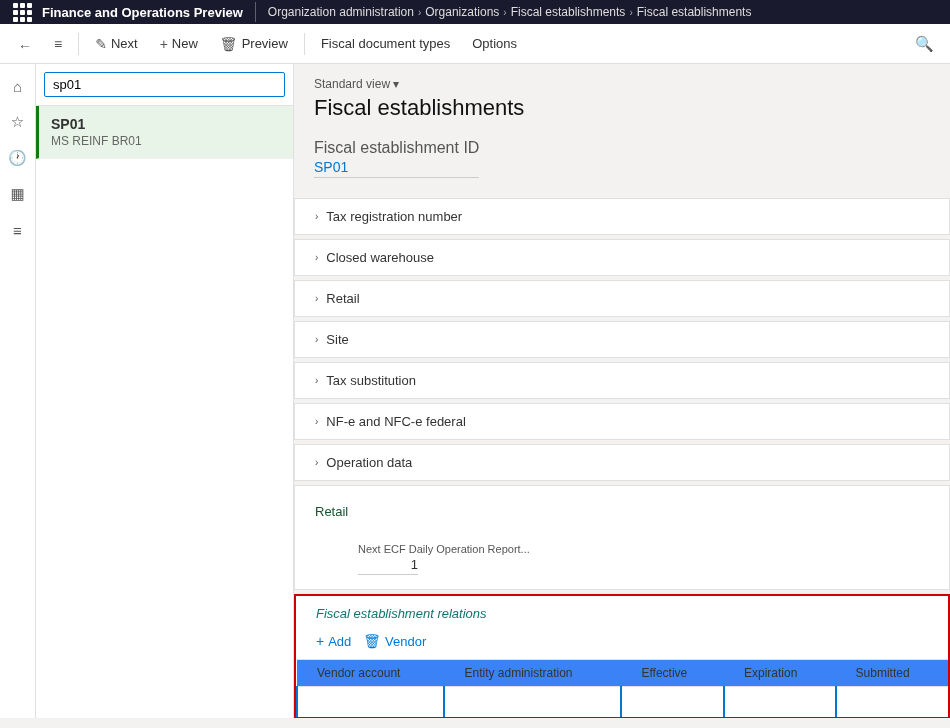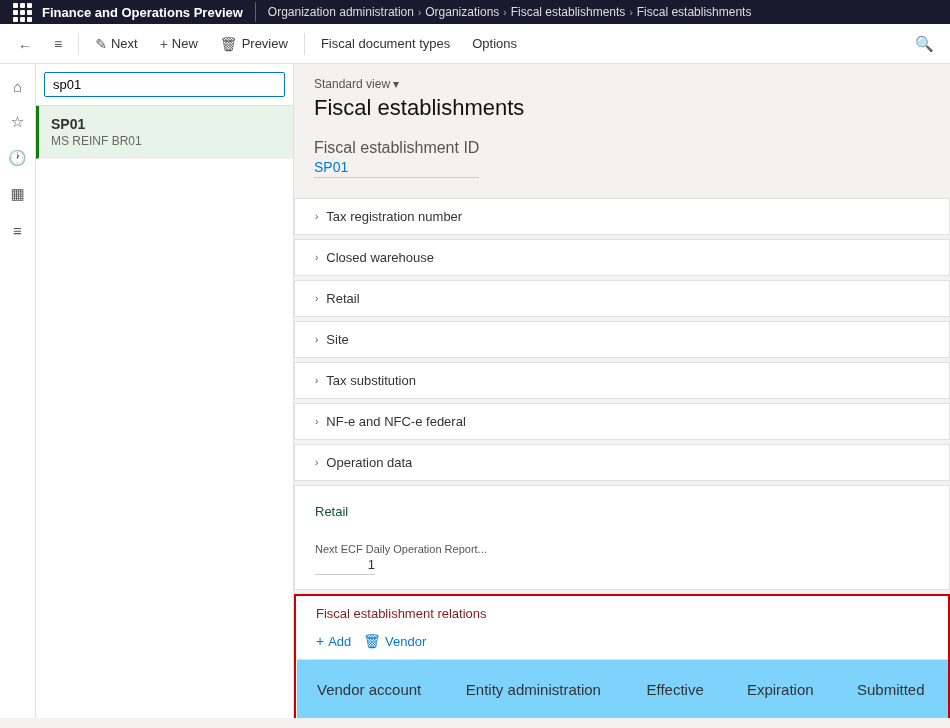--- a/index.html
+++ b/index.html
@@ -242,20 +242,21 @@
       margin: 0 0 4px 0;
     }
     .retail-header {
       padding: 18px 20px;
       font-size: 13px;
       color: #14532d;
       cursor: pointer;
     }
     .retail-content {
       padding: 6px 20px 14px;
+      margin-left: 43px;
     }
     .retail-field-label {
       font-size: 11px;
       color: #555;
       margin-bottom: 2px;
     }
     .retail-field-value {
       font-size: 13px;
       color: #333;
       border-bottom: 1px solid #ccc;
@@ -267,22 +268,23 @@
 
     
     .fer-section {
       background: #fff;
       border: 2px solid #c00;
       margin: 0 0 4px 0;
     }
     .fer-header {
       padding: 10px 20px 6px;
       font-size: 13px;
-      color: #7f1d1d;
+      color: #0f766e;
       font-weight: 500;
+      font-style: italic;
     }
     .fer-actions {
       padding: 4px 20px 8px;
       display: flex;
       gap: 12px;
     }
     .fer-btn {
       display: flex;
       align-items: center;
       gap: 4px;
@@ -294,27 +296,27 @@
       padding: 2px 0;
     }
     .fer-btn .icon { font-size: 14px; }
     .fer-table {
       width: 100%;
       border-collapse: collapse;
       margin: 0;
     }
     .fer-table th {
       text-align: left;
-      font-size: 15px;
+      font-size: 12px;
       font-weight: 500;
       color: #333;
-      padding: 21px 20px;
+      padding: 6px 20px;
       border-top: 1px solid #e0e0e0;
       border-bottom: 1px solid #e0e0e0;
-      background: #7dd3fc;
+      background: #3b82f6;
     }
     .fer-table td {
       padding: 4px 20px;
       font-size: 12px;
       color: #333;
     }
     .fer-table-row-empty td {
       height: 30px;
       border-left: 2px solid #0078d4;
     }

